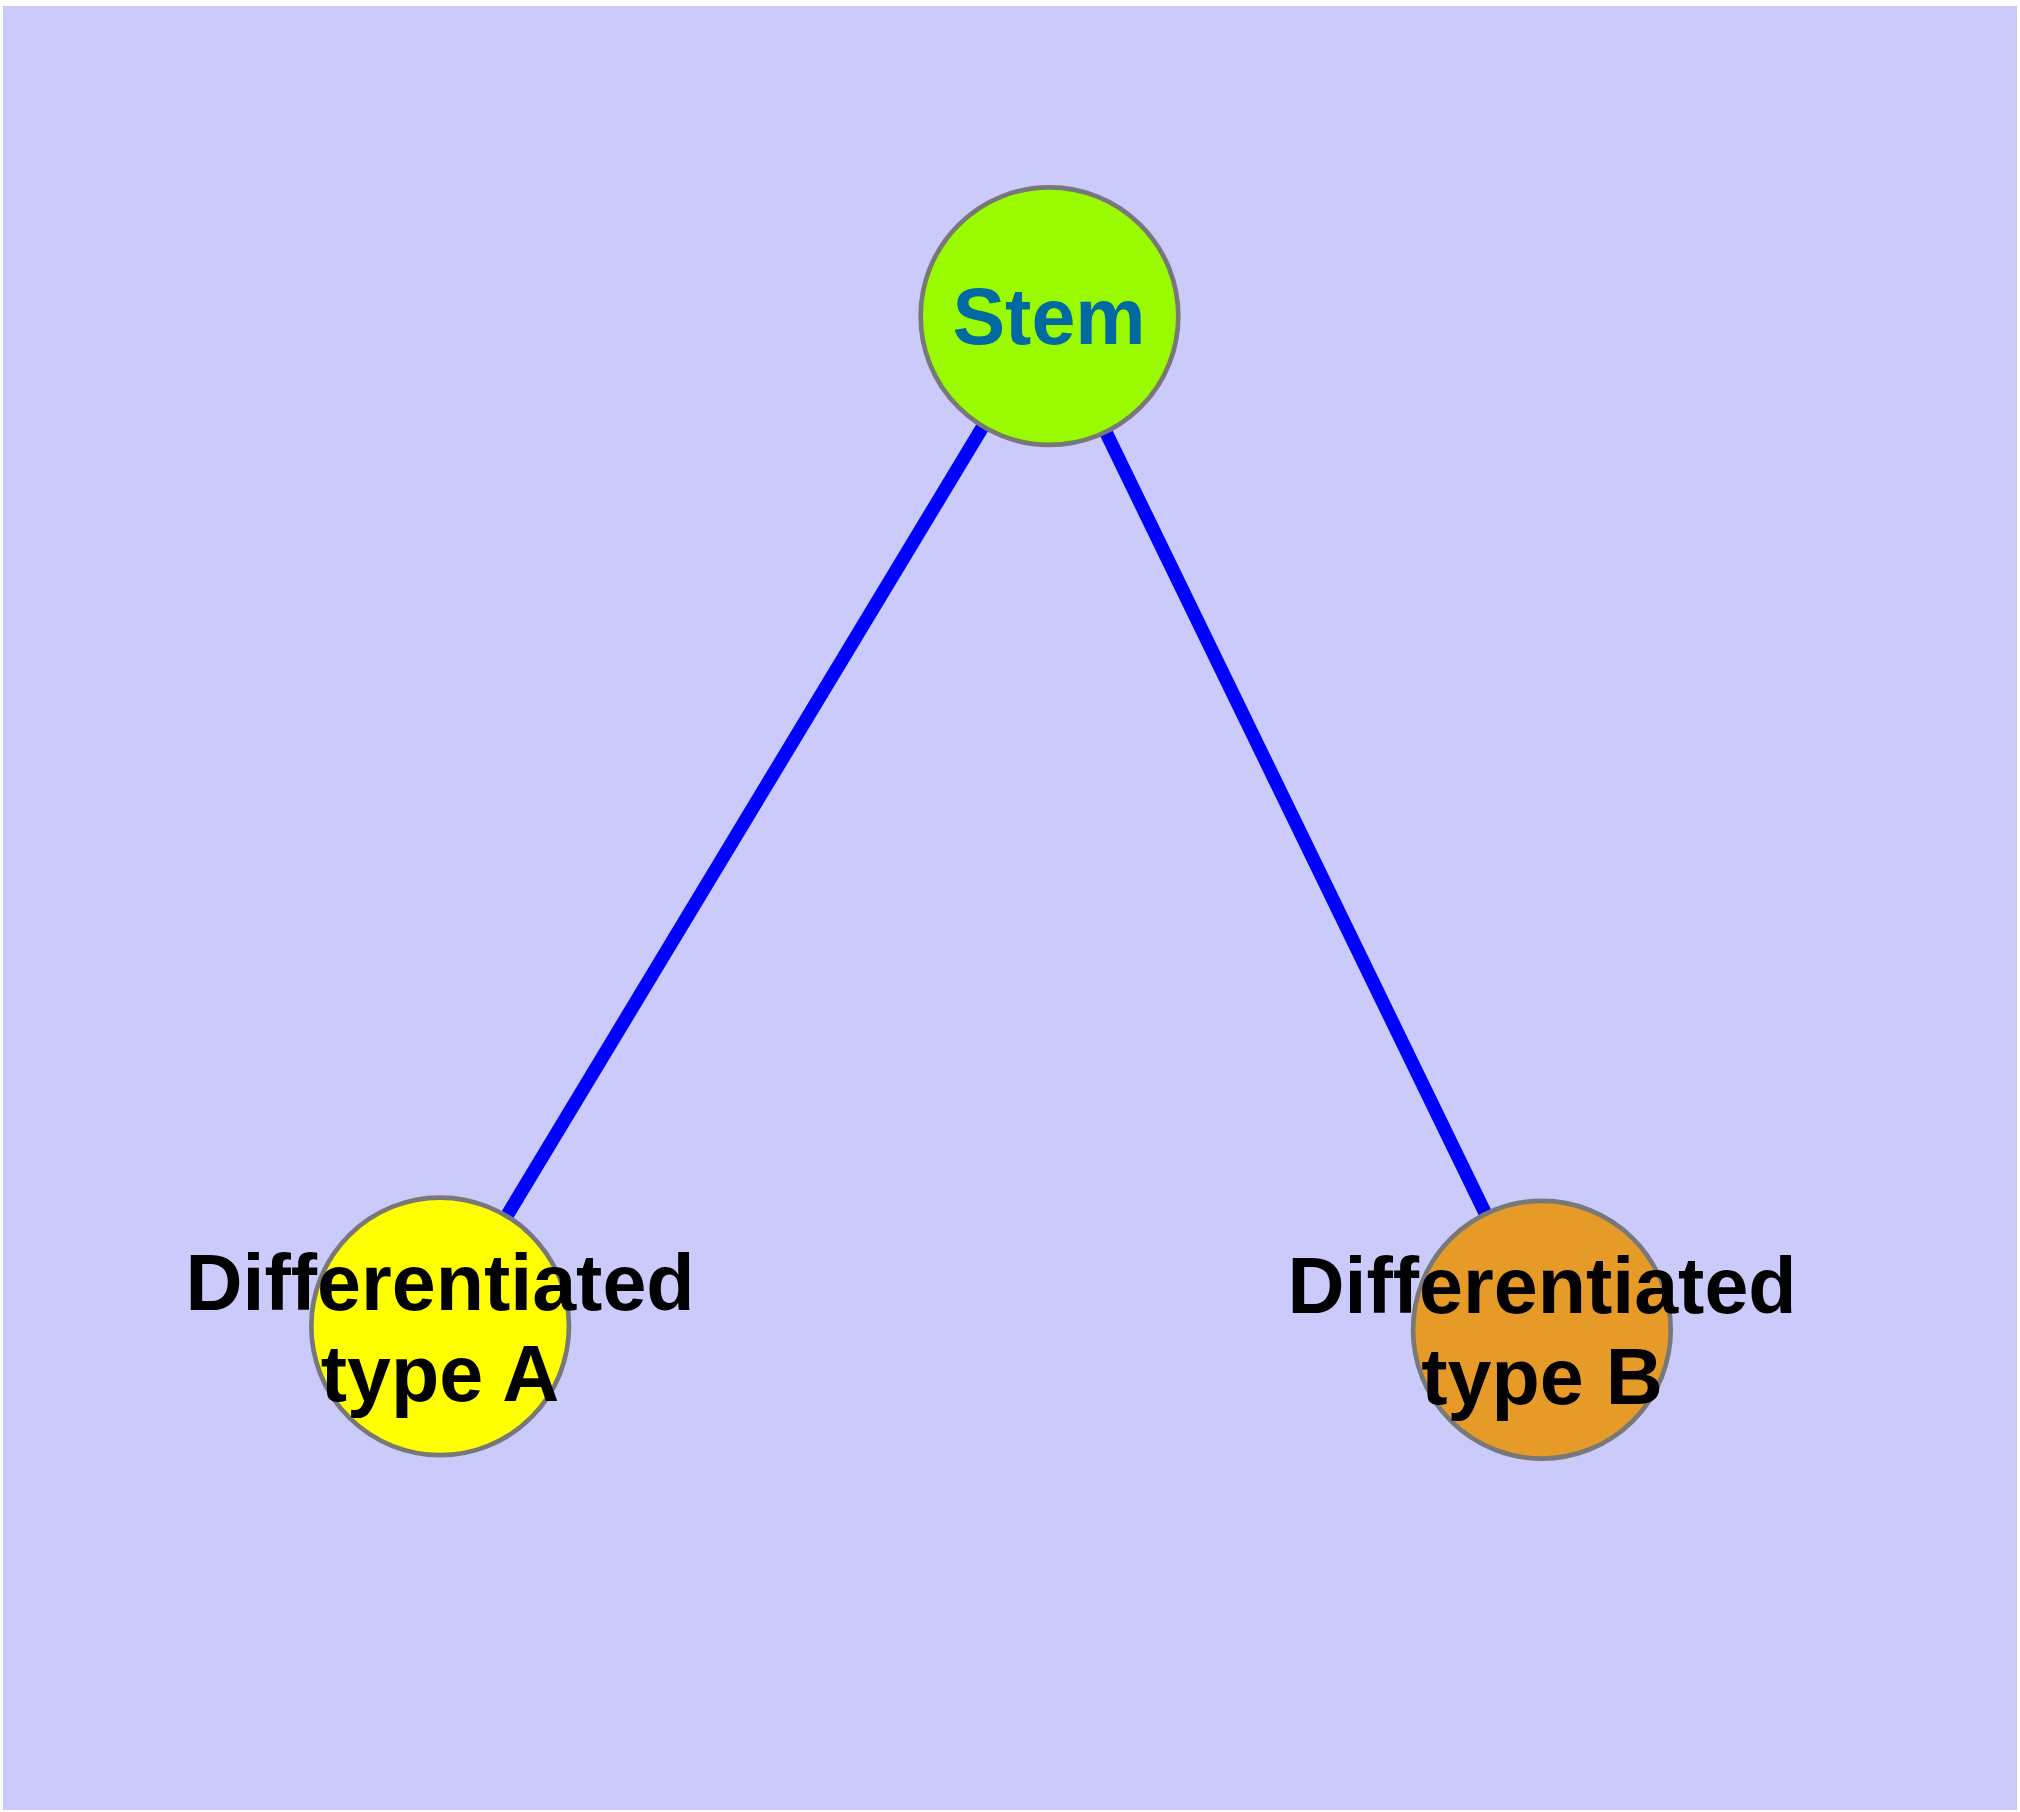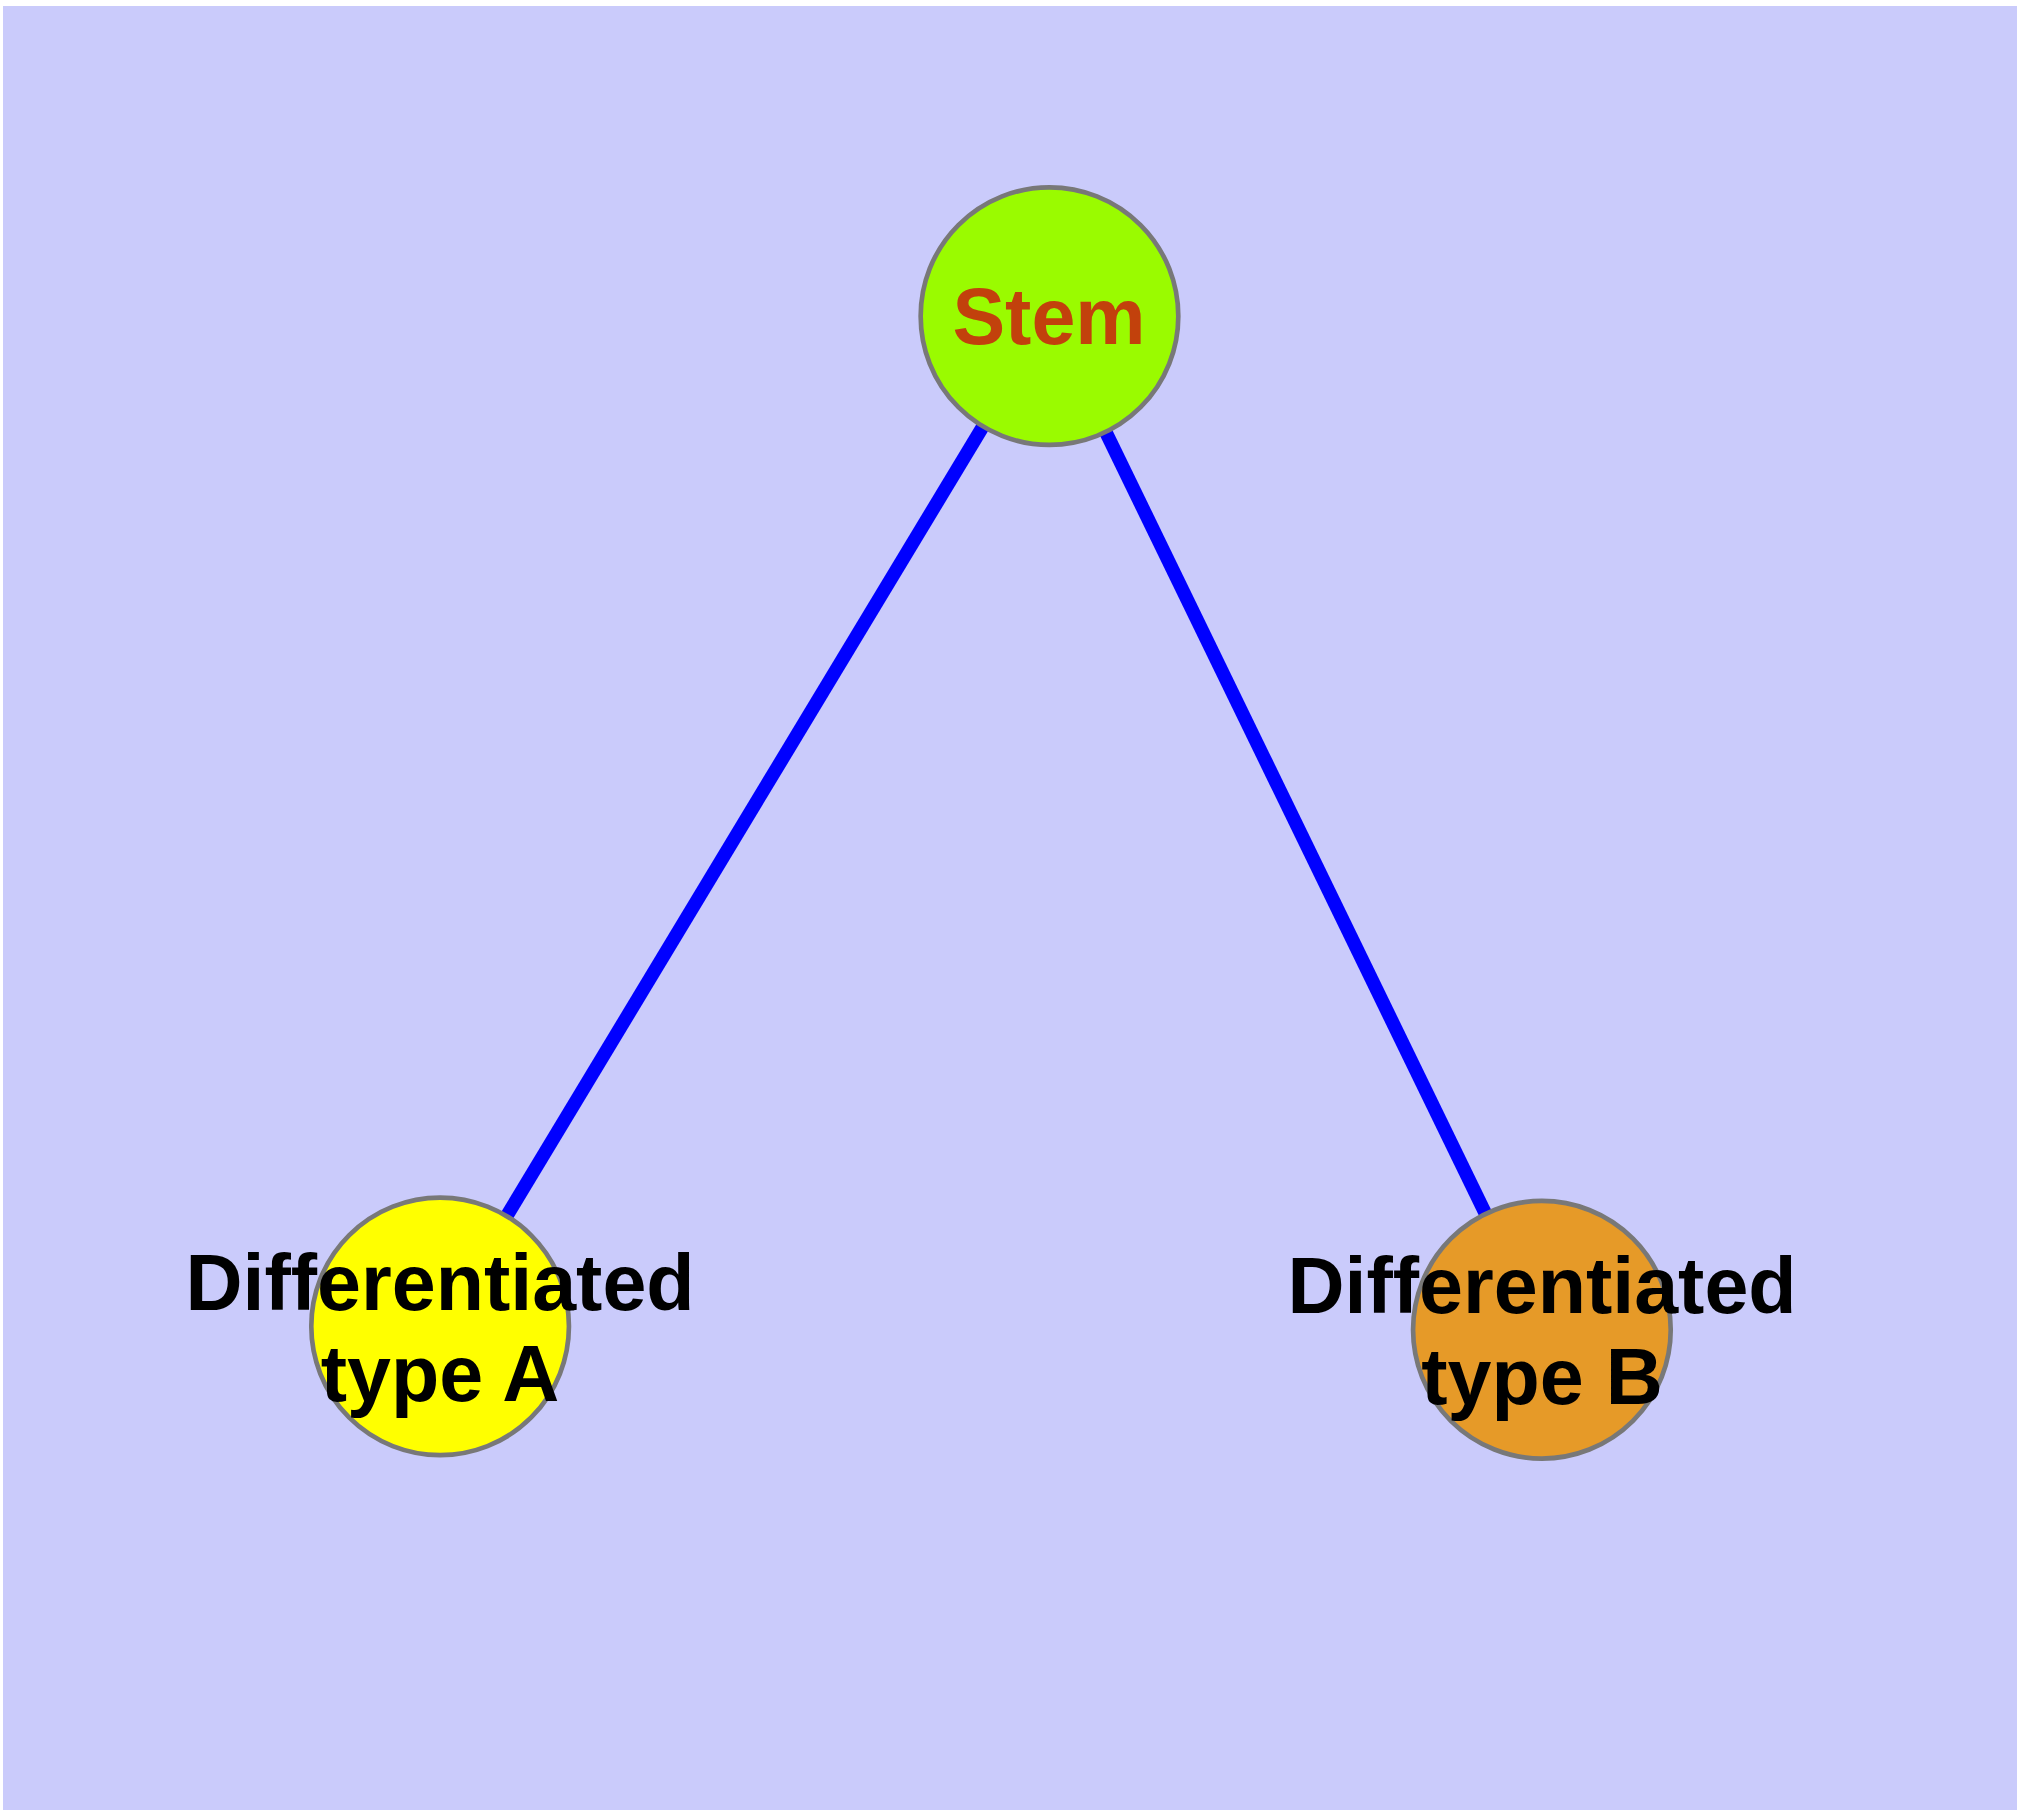--- a/index.html
+++ b/index.html
@@ -59,21 +59,21 @@
   <svg id="graph-svg" viewBox="0 0 2384 2138">
 
     <line x1="1238" y1="373" x2="519" y2="1565" stroke="#0000FF"></line>
     <line x1="1238" y1="373" x2="1819" y2="1569" stroke="#0000FF"></line>
 
     <circle cx="1238" cy="373" r="152" fill="#9AFB00" style="stroke: rgb(120, 120, 120);"></circle>
     <circle cx="519" cy="1565" r="152" fill="#FFFF00" style="stroke: rgb(120, 120, 120);"></circle>
     <circle cx="1819" cy="1569" r="152" fill="#E69A28" style="stroke: rgb(120, 120, 120);"></circle>
   </svg>
 
-  <div class="node-label" style="left: 1049px; top: 316px; color: #c2410c;">Stem</div>
+  <div class="node-label" style="left: 1049px; top: 316px; color: #0369a1;">Stem</div>
 
   <div class="node-label" style="left: 440px; top: 1328px; color: rgb(0, 0, 0);">Differentiated
 type A</div>
 
   <div class="node-label" style="left: 1542px; top: 1331px; color: rgb(0, 0, 0);">Differentiated
 type B</div>
 </div>
 
 
 </body></html>

